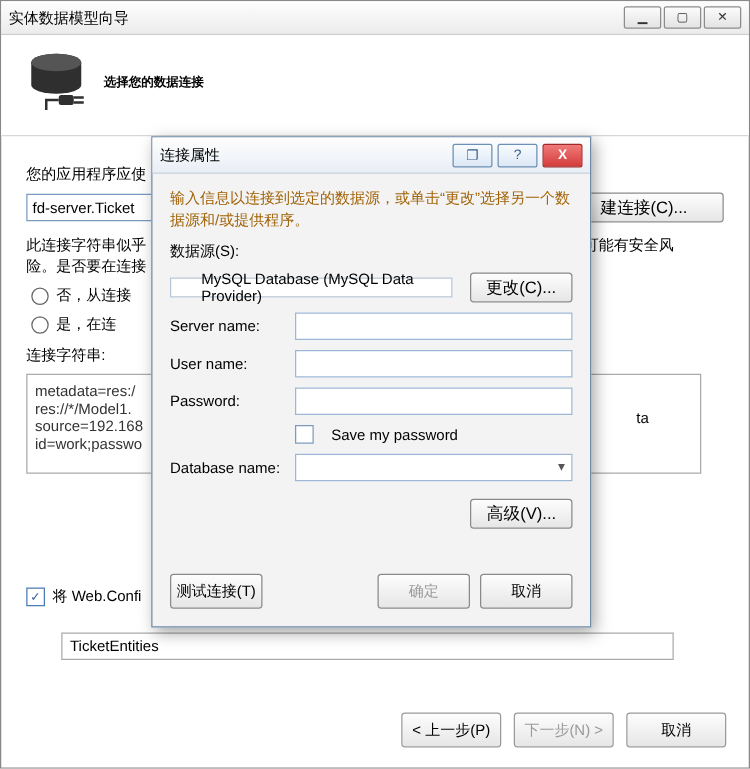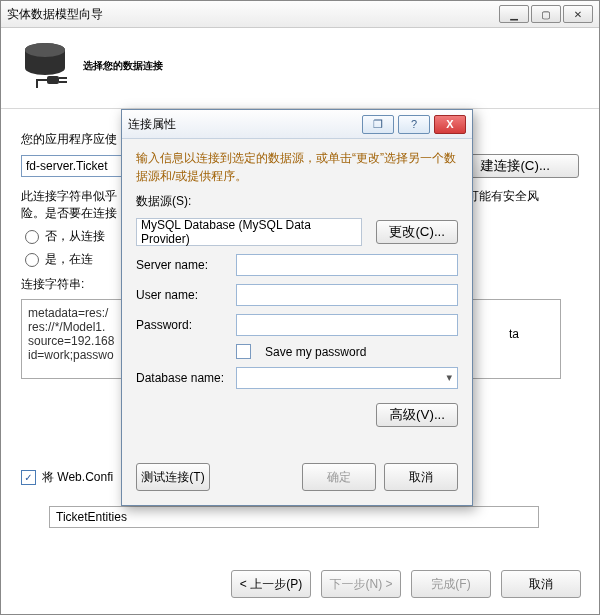--- a/index.html
+++ b/index.html
@@ -30,21 +30,21 @@
 .m-title{height:28px;background:linear-gradient(#fefefe,#e9eef5);border-bottom:1px solid #c6d2e0;display:flex;align-items:center;justify-content:space-between;padding:0 6px}
 .m-title .m-btns{display:flex;gap:4px}
 .mtb{width:30px;height:17px;border:1px solid #6b8fb5;border-radius:2px;background:linear-gradient(#f8fbff,#dce8f5);display:flex;align-items:center;justify-content:center;font-size:11px;color:#3a5f8a}
 .mtb.close{background:linear-gradient(#f07a7a,#d43c3c);border-color:#a02828;color:#fff;font-weight:bold}
 .m-body{padding:10px 14px 14px 14px}
 .m-info{color:#a16207;margin-bottom:8px;line-height:1.5}
 .m-section{margin-top:6px}
 .m-row{display:flex;align-items:center;gap:8px;margin:8px 0}
 .m-row .ml{width:92px}
 .m-input{flex:1;height:22px;border:1px solid #9cb7d6;background:#fff;box-sizing:border-box}
-.ds-box{flex:1;height:28px;border:1px solid #b9c6d6;background:#fff;display:flex;align-items:center;padding:0 4px;box-sizing:border-box;margin-right:6px;font-size:12px}
+.ds-box{flex:1;height:16px;border:1px solid #b9c6d6;background:#fff;display:flex;align-items:center;padding:0 24px;box-sizing:border-box;margin-right:6px;font-size:12px}
 .m-btn{height:24px;padding:0 12px;border:1px solid #8a8a8a;border-radius:3px;background:linear-gradient(#fdfdfd,#e6e6e6)}
 .m-select{flex:1;height:22px;border:1px solid #9cb7d6;background:#fff;position:relative;box-sizing:border-box}
 .m-select:after{content:"▾";position:absolute;right:5px;top:3px;color:#555;font-size:11px}
 .m-chk{width:13px;height:13px;border:1px solid #7a9ac0;background:#fff;margin-right:6px}
 .m-foot{display:flex;justify-content:space-between;margin-top:36px;gap:8px}
 .m-foot .right{display:flex;gap:8px}
 .m-foot .mfb{min-width:72px;height:26px;border:1px solid #8a8a8a;border-radius:3px;background:linear-gradient(#fdfdfd,#e6e6e6);display:flex;align-items:center;justify-content:center}
 .m-foot .mfb.disabled{color:#9a9a9a}
 .adv-row{display:flex;justify-content:flex-end;margin-top:14px}
 </style>
@@ -124,21 +124,20 @@
       <span>将 Web.Confi</span>
     </div>
     <div class="named">
         <span>TicketEntities</span>
       </div>
   </div>
 
   <div class="wizard-btns">
     <div class="wbtn">&lt; 上一步(P)</div>
     <div class="wbtn disabled">下一步(N) &gt;</div>
-    <div class="wbtn disabled">完成(F)</div>
     <div class="wbtn">取消</div>
   </div>
 
   <div class="modal">
     <div class="m-title">
       <span>连接属性</span>
       <div class="m-btns">
         <div class="mtb">
             <span>❐</span>
           </div>

